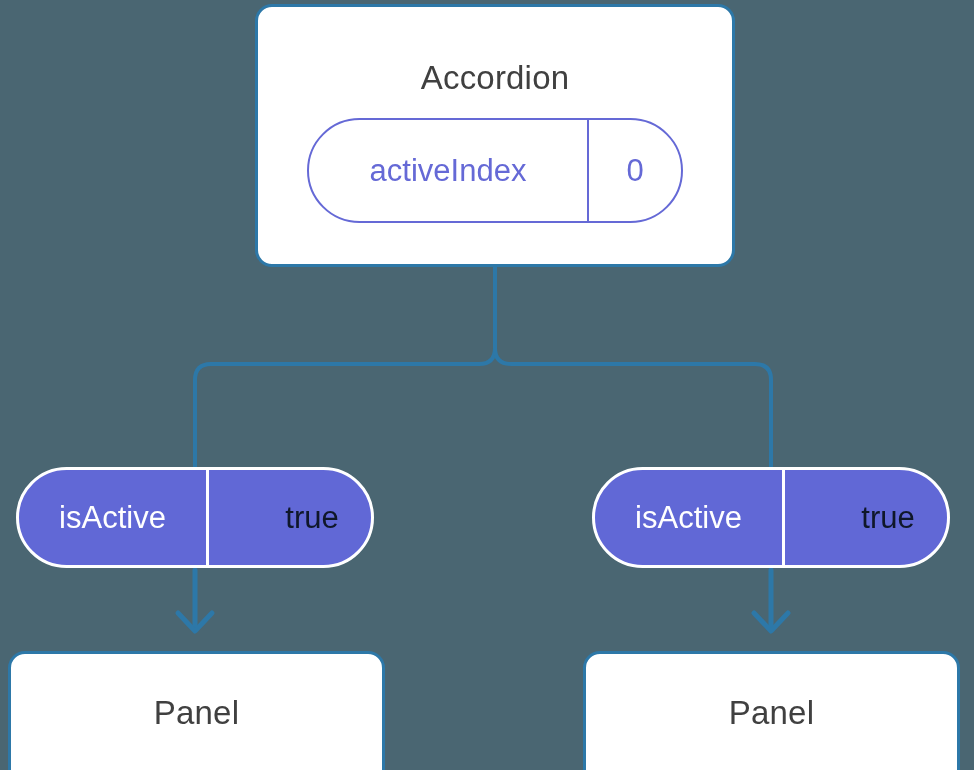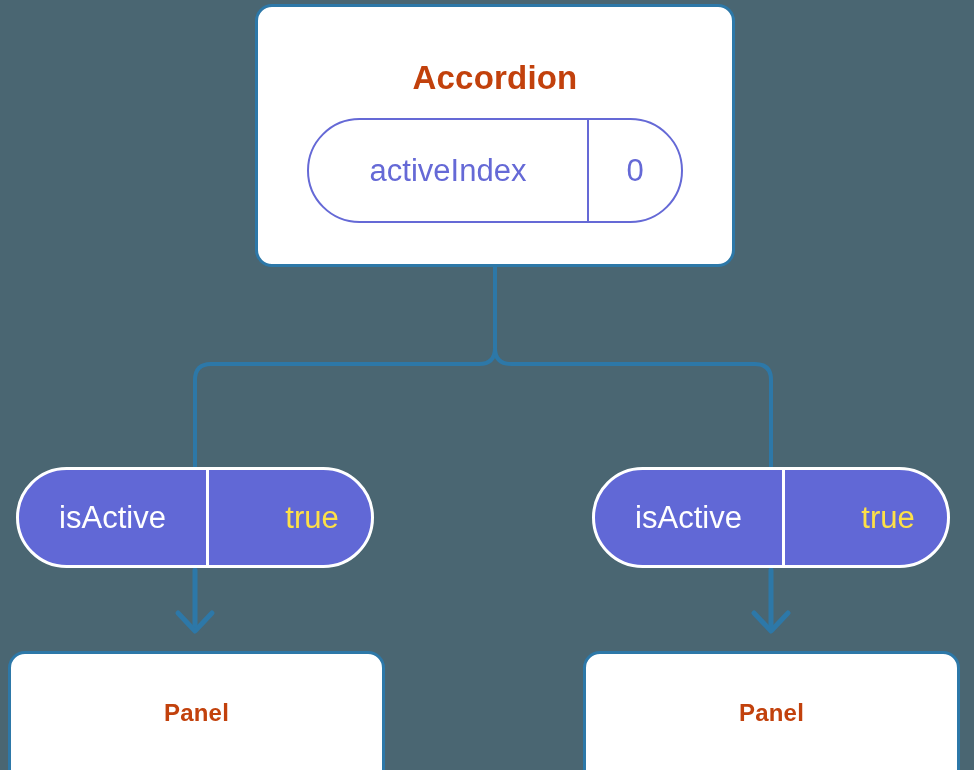--- a/index.html
+++ b/index.html
@@ -35,23 +35,23 @@
     position: absolute;
     background: #ffffff;
     border: 3px solid #2d78a8;
     border-radius: 17px;
     box-sizing: border-box;
     display: flex;
     flex-direction: column;
     align-items: center;
   }
   .card-title {
-    color: #c2410c;
+    color: #404040;
     font-size: 33px;
-    font-weight: 700;
+    font-weight: 400;
     letter-spacing: 0.2px;
     line-height: 1;
     white-space: nowrap;
   }
 
   
   #root-card {
     left: 255px;
     top: 4px;
     width: 480px;
@@ -73,21 +73,21 @@
     height: 135px;
   }
   #panel-right {
     left: 583px;
     top: 651px;
     width: 377px;
     height: 135px;
   }
   .panel-card .card-title {
     margin-bottom: 12px;
-    font-size: 24px;
+    font-size: 33px;
   }
 
   
   .pill {
     position: absolute;
     display: flex;
     align-items: stretch;
     box-sizing: border-box;
     border-radius: 999px;
     overflow: hidden;
@@ -120,21 +120,21 @@
   .pill.filled {
     border: 3px solid #ffffff;
     background: #6168d6;
     gap: 44px;
   }
   .pill.filled .pill-key {
     color: #ffffff;
     border-right: 3px solid #ffffff;
   }
   .pill.filled .pill-val {
-    color: #fde047;
+    color: #0f172a;
   }
 
   #root-pill {
     left: 307px;
     top: 118px;
     width: 376px;
     height: 105px;
   }
   #root-pill .pill-key { width: 280px; }
   #root-pill .pill-val { width: 92px; }

